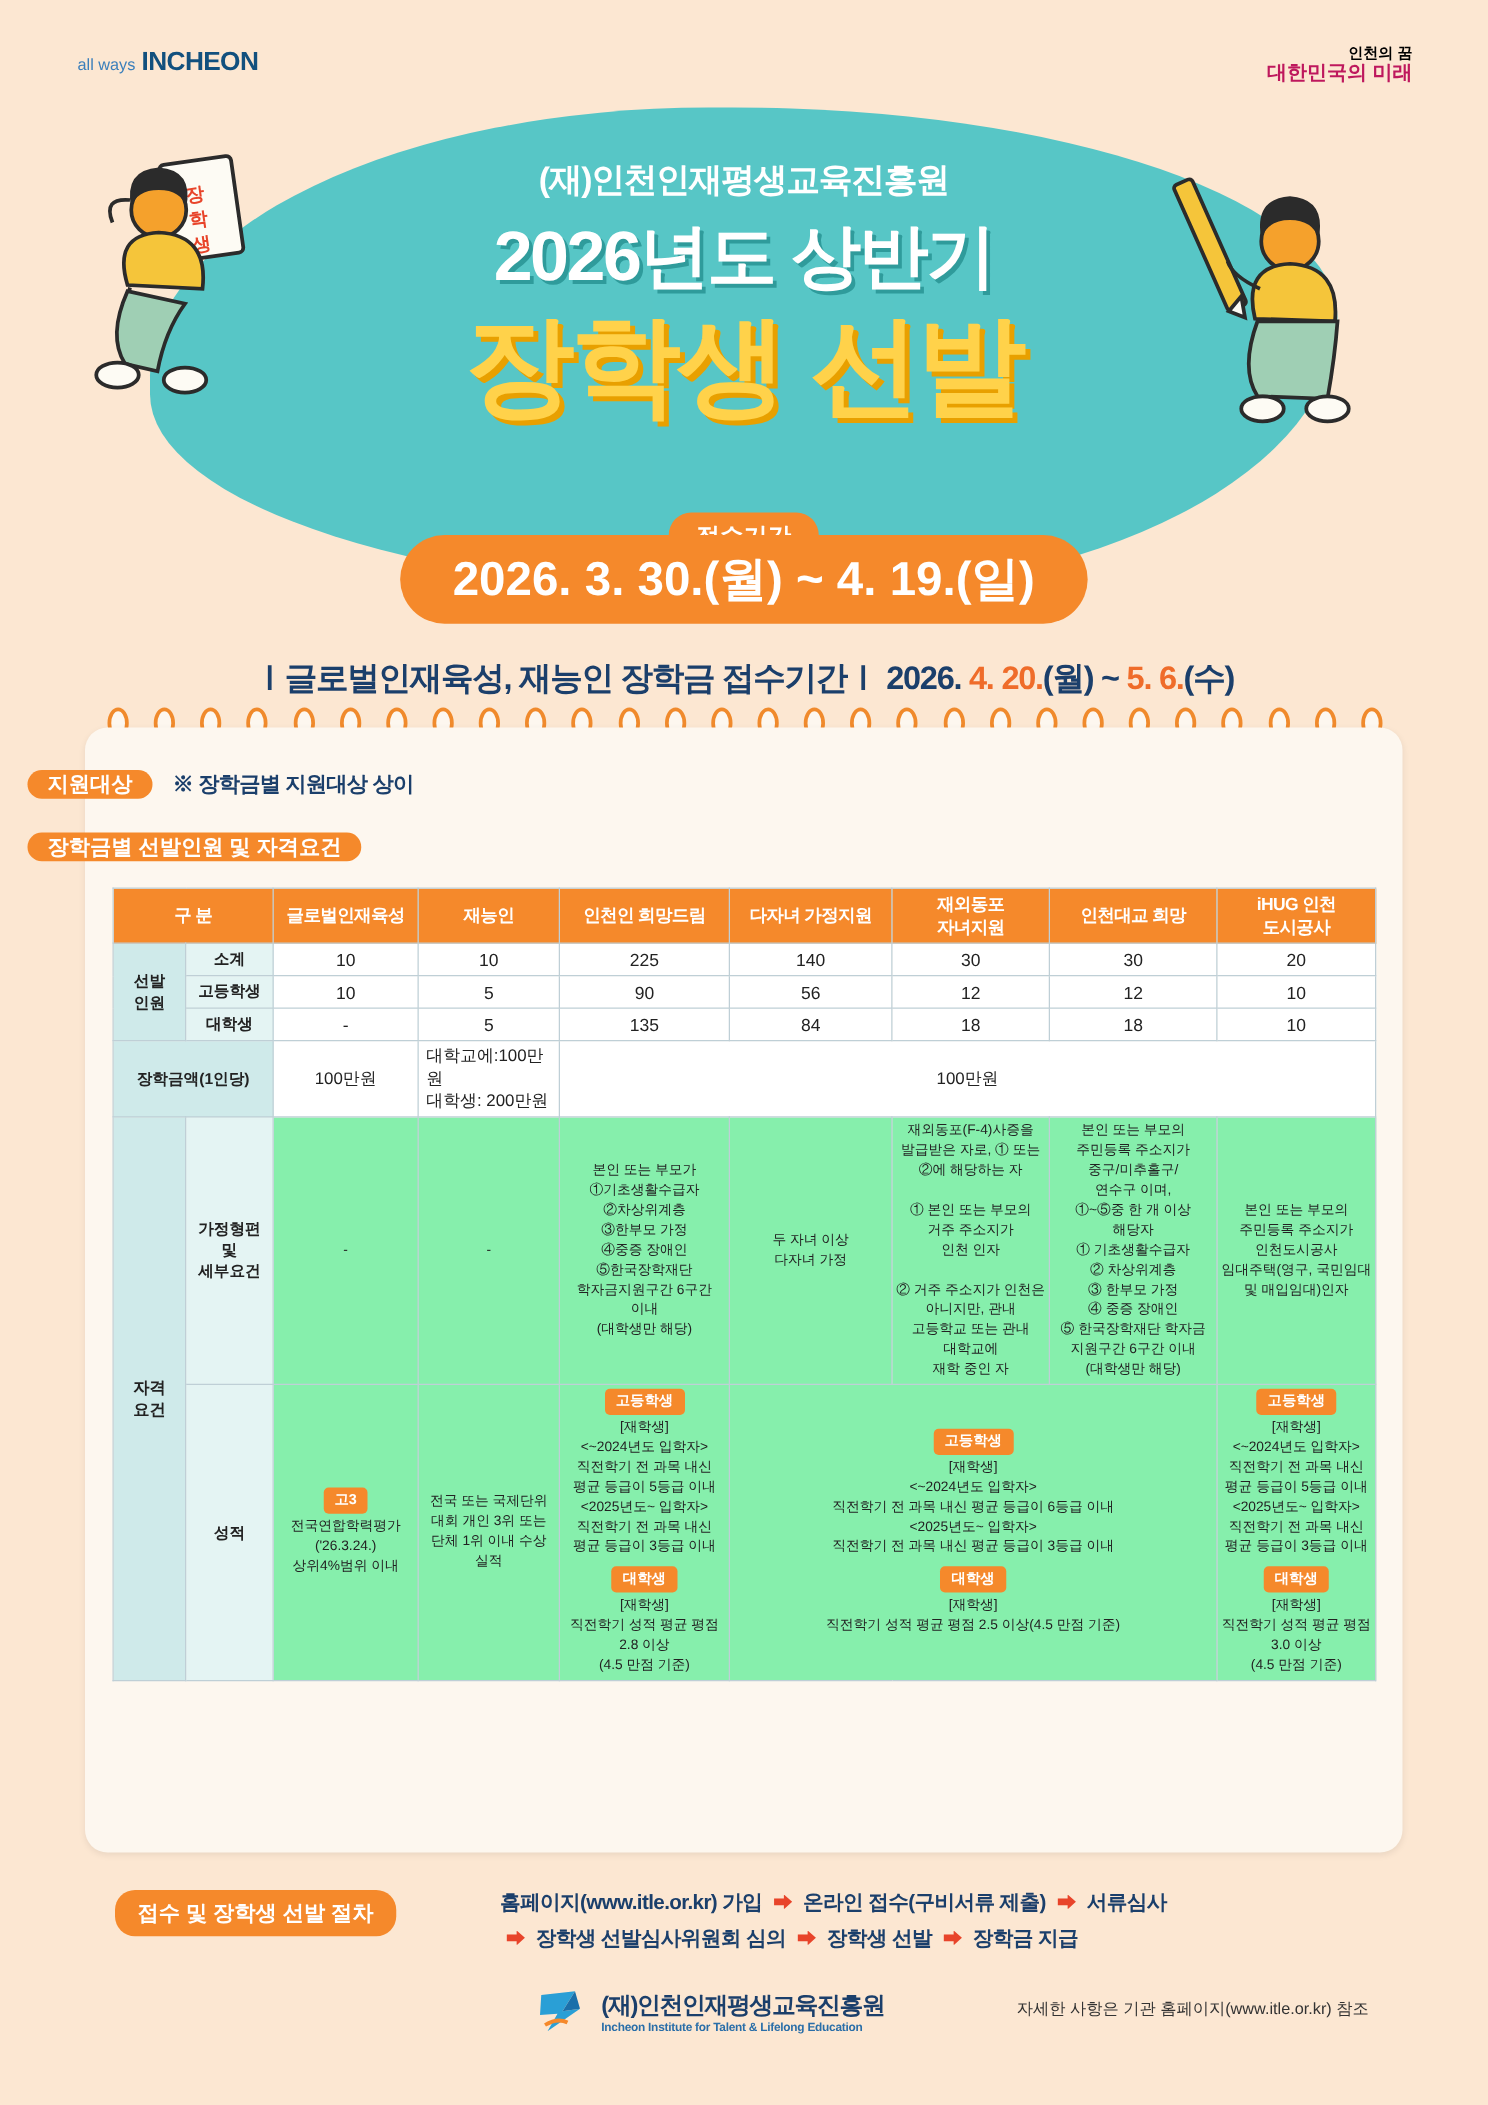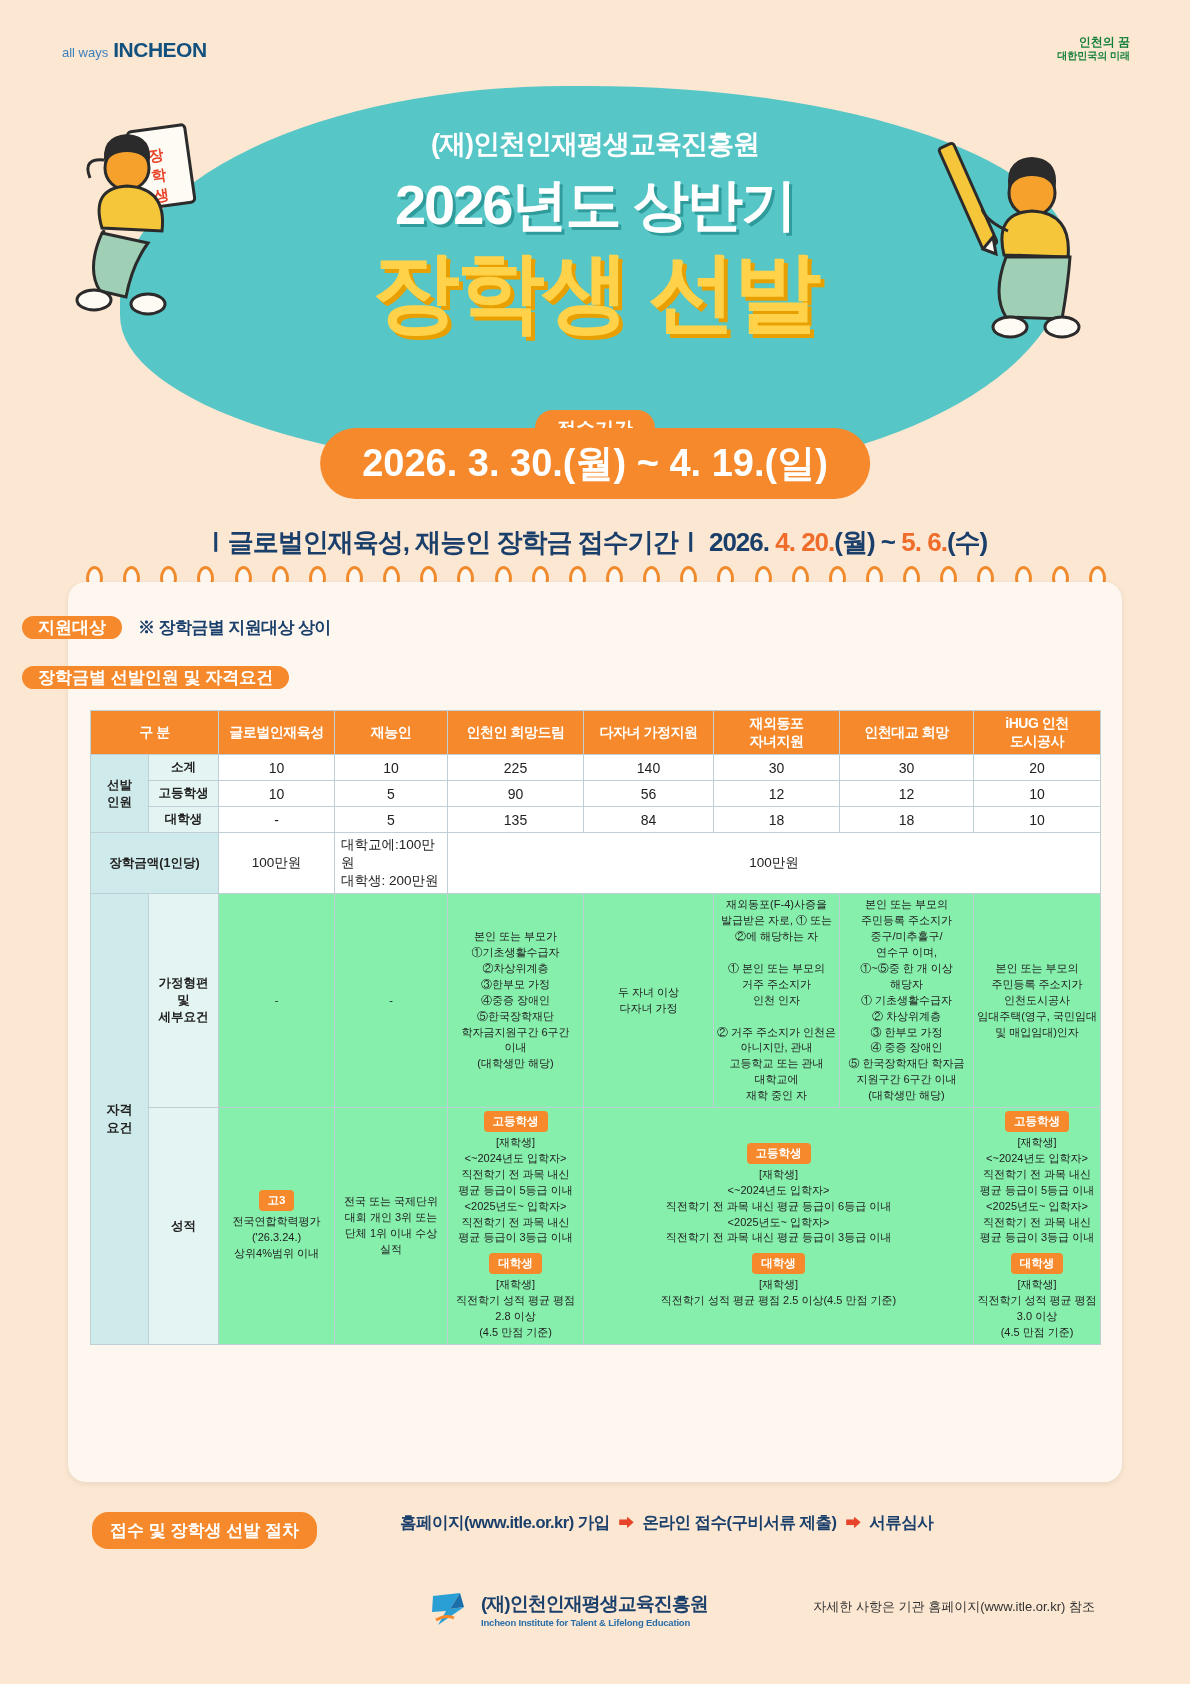--- a/index.html
+++ b/index.html
@@ -10,22 +10,22 @@
     font-family:"Liberation Sans", sans-serif;
     position:relative;
     overflow:hidden;
   }
 
   
   .topbar { position:absolute; top:30px; left:0; width:100%; height:50px;padding-left:46px; }
   .logo-left { position:absolute; left:62px; top:8px; font-size:21px; font-weight:bold; color:#12507e; letter-spacing:-0.5px; }
   .logo-left .aw { font-size:13px; color:#3b7fbb; font-weight:normal; margin-right:5px; letter-spacing:0; }
   .logo-right { position:absolute; right:60px; top:6px; text-align:right; line-height:1.15; }
-  .logo-right .l1 { font-size:12px; color:#15803d; font-weight:bold; }
-  .logo-right .l2 { font-size:10px; color:#15803d; font-weight:bold; }
+  .logo-right .l1 { font-size:12px; color:#000000; font-weight:bold; }
+  .logo-right .l2 { font-size:16px; color:#be185d; font-weight:bold; }
 
   
   .hero { position:absolute; top:78px; left:0; width:100%; height:420px; }
   .hero-blob {
     position:absolute; left:120px; top:8px; width:950px; height:390px;
     background:#57c6c6;
     border-radius:48% 52% 46% 54% / 56% 44% 58% 42%;
   }
   .hero-inner { position:absolute; left:0; top:0; width:100%; text-align:center; }
   .hero-org { margin-top:48px; font-size:27px; font-weight:bold; color:#ffffff; letter-spacing:-1px; }
@@ -417,20 +417,28 @@
 
 <div class="proc-tag">접수 및 장학생 선발 절차</div>
 <div class="proc-body">
   <div>
     <span>홈페이지(www.itle.or.kr) 가입</span>
     <span class="arrow">➡</span>
     <span>온라인 접수(구비서류 제출)</span>
     <span class="arrow">➡</span>
     <span>서류심사</span>
   </div>
+  <div>
+    <span class="arrow">➡</span>
+    <span>장학생 선발심사위원회 심의</span>
+    <span class="arrow">➡</span>
+    <span>장학생 선발</span>
+    <span class="arrow">➡</span>
+    <span>장학금 지급</span>
+  </div>
 </div>
 
 <div class="footer">
   <div class="foot-logo">
     <svg class="foot-mark" viewBox="0 0 42 38">
       <path d="M3 6 L30 3 L20 19 L34 17 L8 35 L16 21 L2 22 Z" fill="#2a9fd6"></path>
       <path d="M30 3 L20 19 L34 17 Z" fill="#1b6faa"></path>
       <path d="M6 30 q10 -6 18 -2" fill="none" stroke="#f5892b" stroke-width="3"></path>
     </svg>
     <div>

